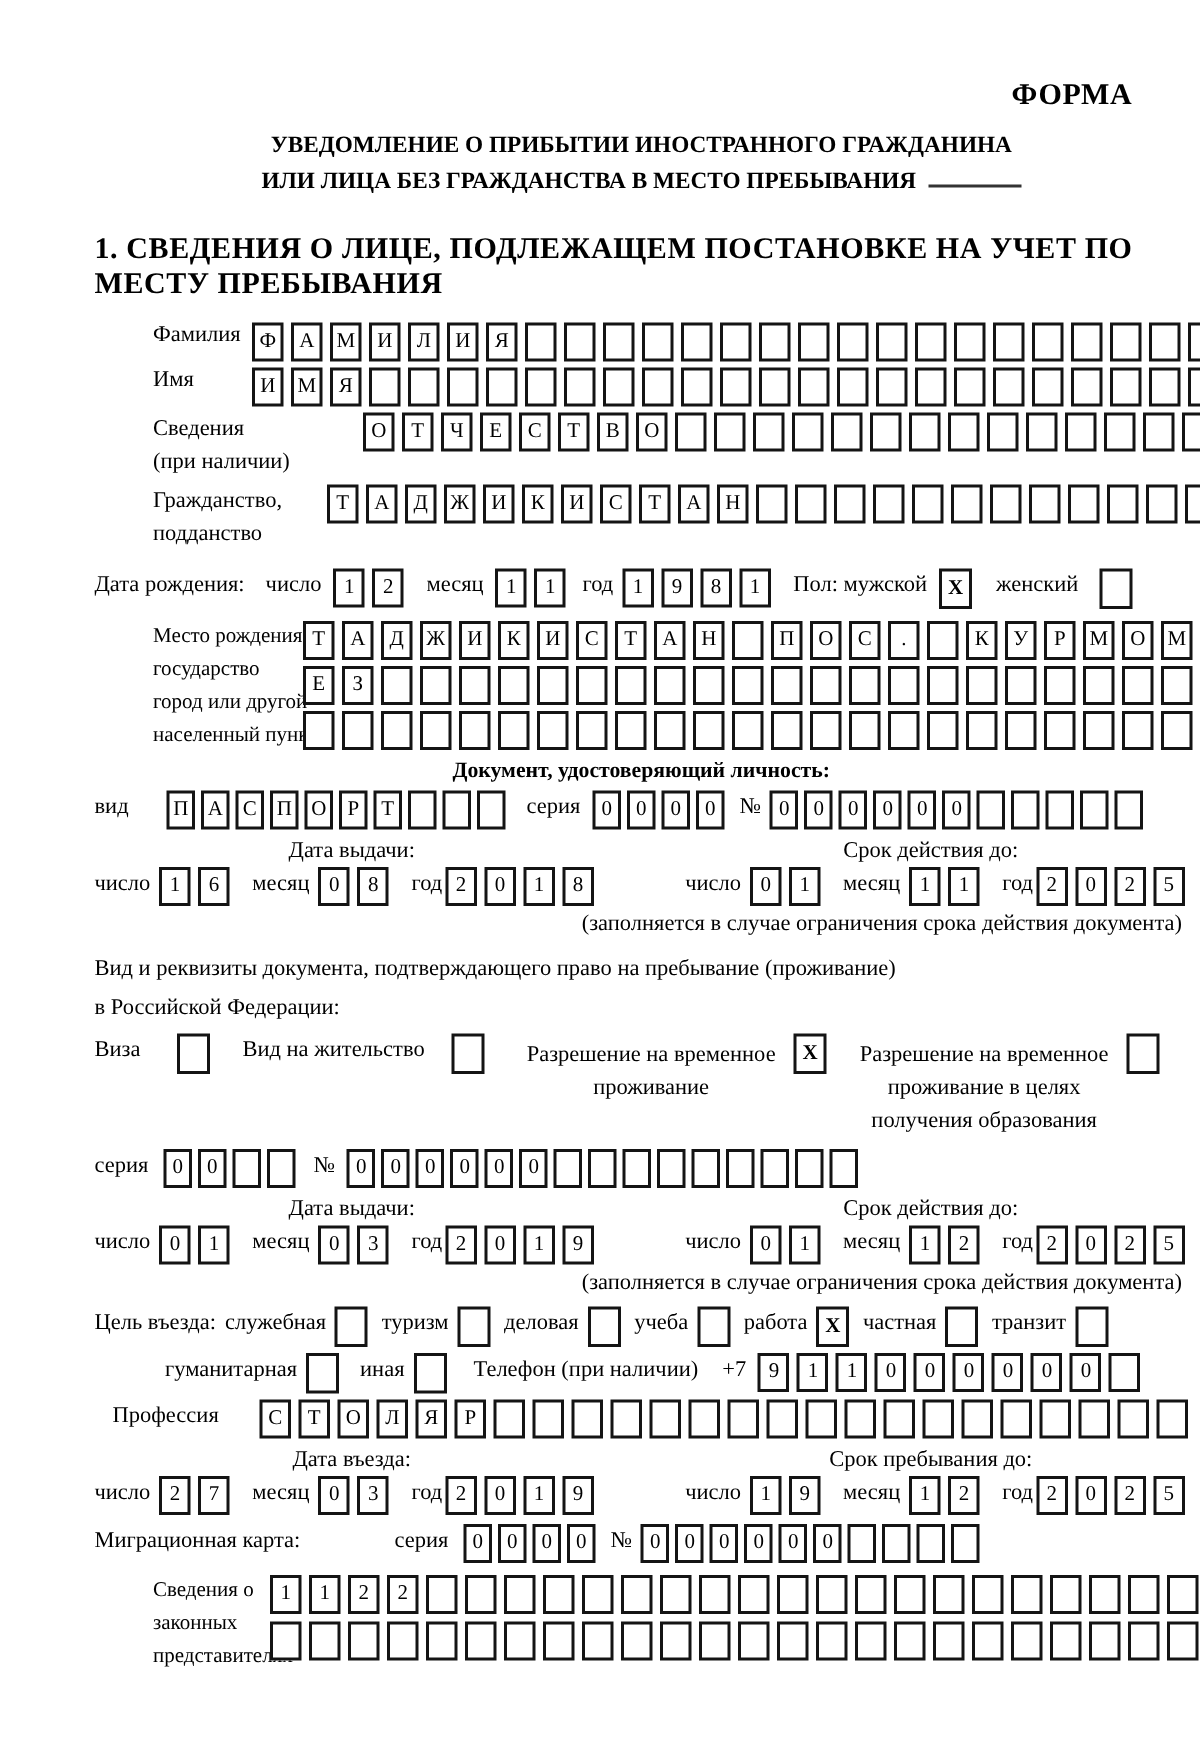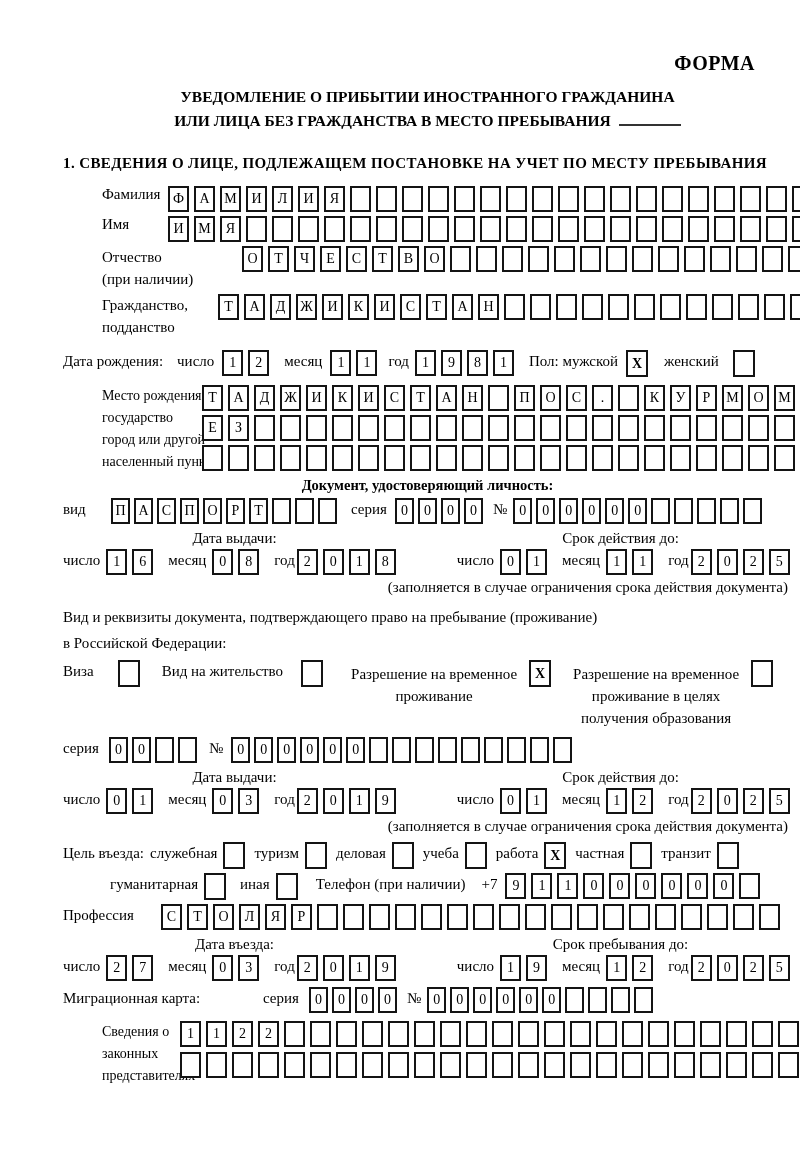--- a/index.html
+++ b/index.html
@@ -9,21 +9,21 @@
 
   
   .hdr{margin-left:554px;line-height:19px;font-size:14px;}
   .hdr .sub{font-size:13px;margin-top:4px;line-height:18px;}
   .form-label{text-align:right;padding-right:37px;font-weight:bold;font-size:20px;
               margin-top:18px;margin-bottom:8px;letter-spacing:.5px;}
 
   
   .title{text-align:center;font-weight:bold;font-size:15.5px;line-height:24px;margin-top:10px;}
   .blank-line{display:inline-block;width:62px;border-bottom:2.5px solid #333;height:14px;margin-left:8px;}
-  .sec-head{font-weight:bold;font-size:15px;margin:22px 0 14px;letter-spacing:.4px;}
+  .sec-head{font-weight:bold;font-size:20px;margin:22px 0 14px;letter-spacing:.4px;}
 
   
   .row{display:flex;align-items:flex-start;margin-bottom:4px;white-space:nowrap;}
   .lbl{flex:0 0 auto;margin-left:39px;}
   .cells{display:flex;flex-wrap:nowrap;}
   .cell{flex:0 0 auto;width:21px;height:26px;border:2px solid #141414;box-sizing:border-box;
         margin-right:5px;display:inline-flex;align-items:center;justify-content:center;
         font-size:14px;background:#fff;}
   .tight .cell{width:19px;margin-right:4px;}
   .cb{flex:0 0 auto;width:22px;height:27px;border:2px solid #141414;box-sizing:border-box;
@@ -121,21 +121,21 @@
         <span class="cell"></span>
         <span class="cell"></span>
         <span class="cell"></span>
         <span class="cell"></span>
         <span class="cell"></span>
       </span>
   </div>
 
   <div class="row">
     <span class="lbl w140 stack">
-      <div>Отчество</div>
+      <div>Сведения</div>
       <div>(при наличии)</div>
     </span>
     <span class="cells">
         <span class="cell">О</span>
         <span class="cell">Т</span>
         <span class="cell">Ч</span>
         <span class="cell">Е</span>
         <span class="cell">С</span>
         <span class="cell">Т</span>
         <span class="cell">В</span>
@@ -515,21 +515,21 @@
         <span class="cell">0</span>
         <span class="cell">0</span>
         <span class="cell">0</span>
         <span class="cell">0</span>
         <span class="cell">0</span>
         <span class="cell"></span>
       </span>
   </div>
 
   <div class="row">
-    <span class="lbl-inline pad3" style="width:98px;">Профессия</span>
+    <span class="lbl-inline pad3" style="width:98px;margin-left:12px;">Профессия</span>
     <span class="cells">
         <span class="cell">С</span>
         <span class="cell">Т</span>
         <span class="cell">О</span>
         <span class="cell">Л</span>
         <span class="cell">Я</span>
         <span class="cell">Р</span>
         <span class="cell"></span>
         <span class="cell"></span>
         <span class="cell"></span>

